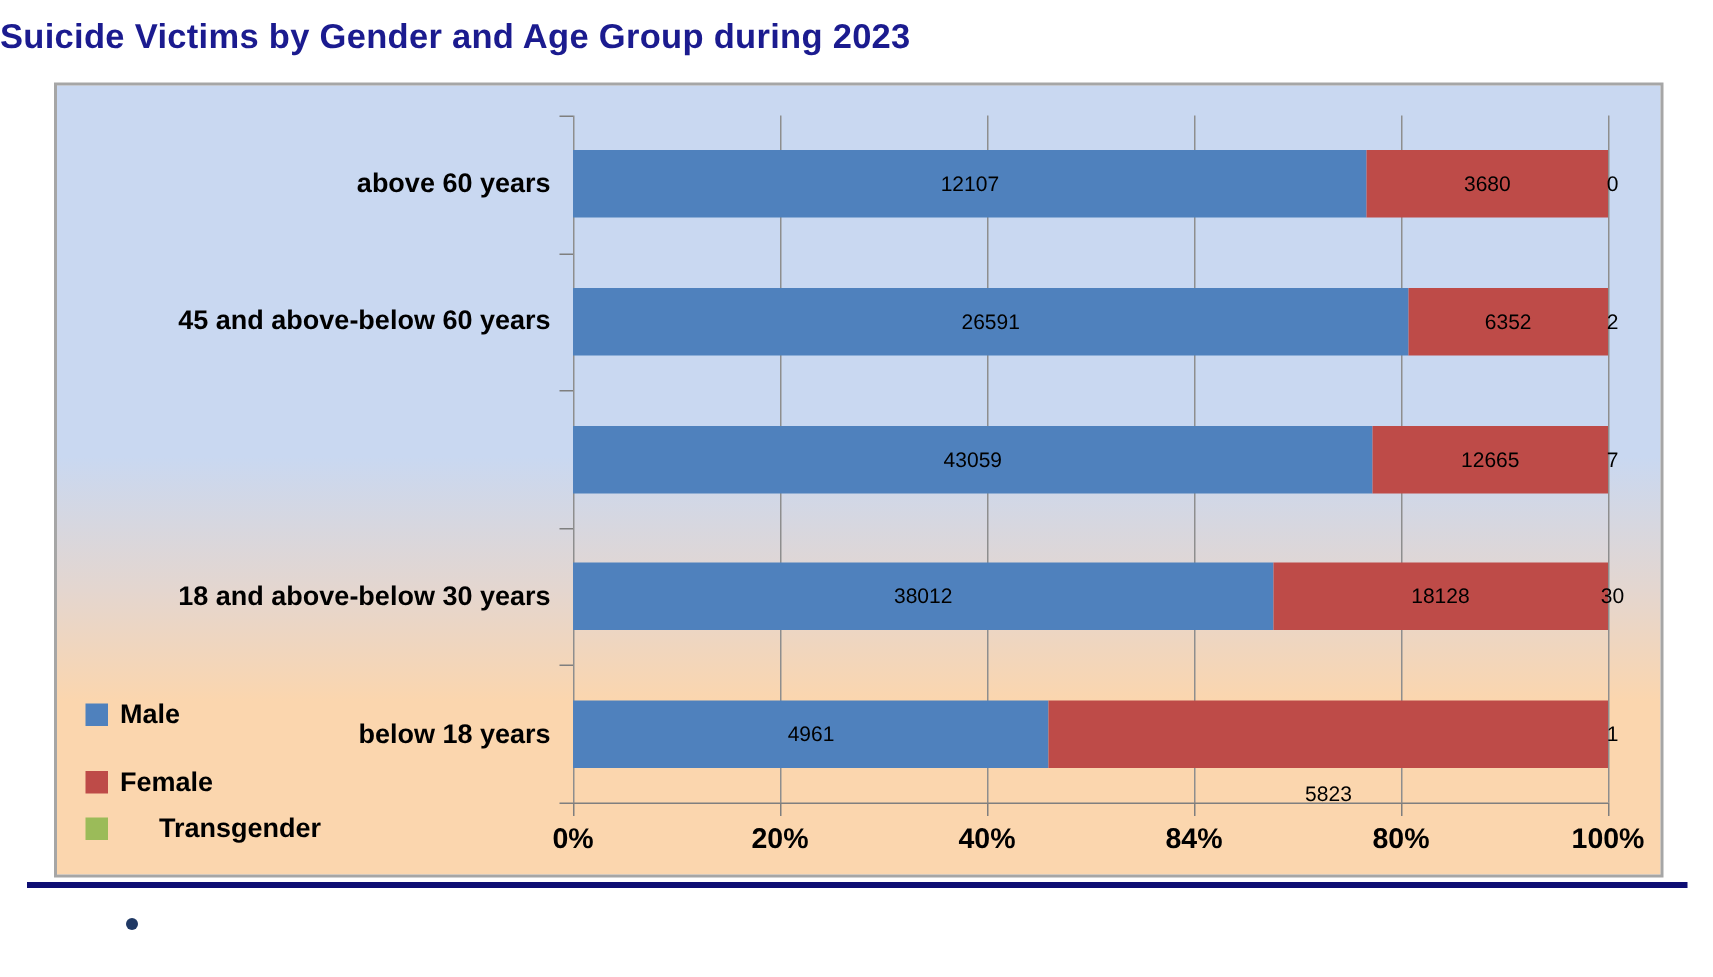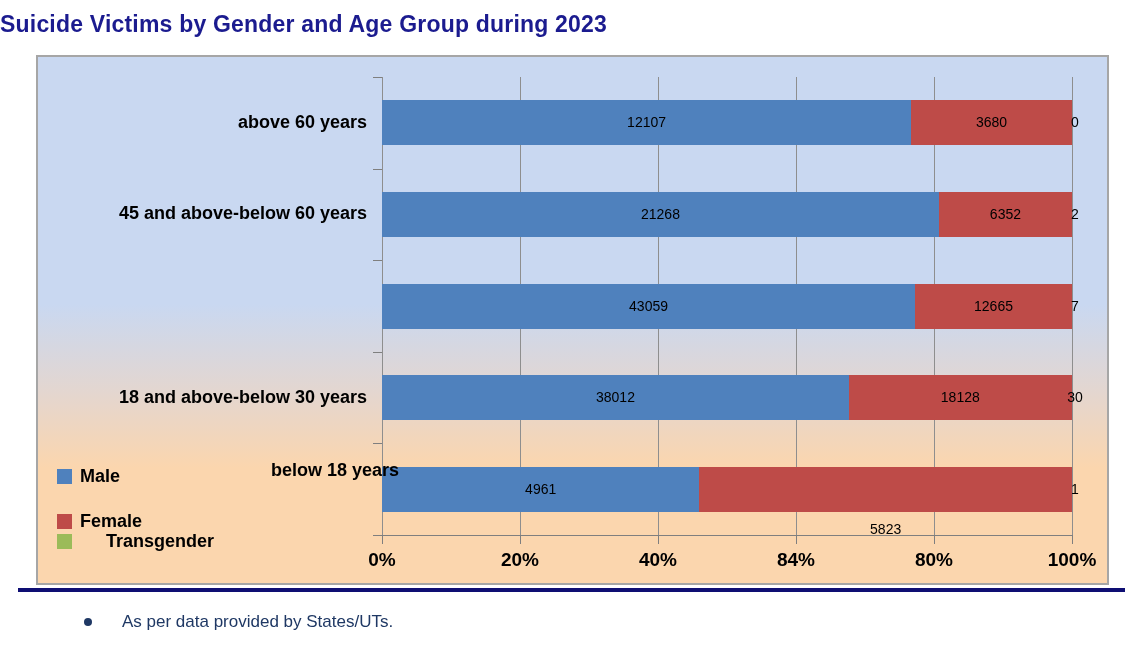--- a/index.html
+++ b/index.html
@@ -149,57 +149,56 @@
       <div class="tick" style="left: 335px; top: 386.4px; width: 9px; height: 1px;"></div>
       <div class="tick" style="left: 335px; top: 478px; width: 9px; height: 1px;"></div>
       <div class="axis-line-x" style="left: 344px; top: 478px; width: 690px;"></div>
       <div class="bar-seg" style="left: 344px; top: 43.3px; width: 529.159px; background: rgb(79, 129, 189);"></div>
       <div class="bar-value" style="top: 43.3px; left: 608.579px;">12107</div>
       <div class="bar-seg" style="left: 873.159px; top: 43.3px; width: 160.841px; background: rgb(190, 75, 72);"></div>
       <div class="bar-value" style="top: 43.3px; left: 953.579px;">3680</div>
       <div class="bar-value" style="top: 43.3px; left: 1037px;">0</div>
       <div class="cat-label" style="width: 329px; top: 54.8px;">above 60 years</div>
       <div class="bar-seg" style="left: 344px; top: 134.9px; width: 556.922px; background: rgb(79, 129, 189);"></div>
-      <div class="bar-value" style="top: 134.9px; left: 622.461px;">21268</div>
+      <div class="bar-value" style="top: 134.9px; left: 622.461px;">26591</div>
       <div class="bar-seg" style="left: 900.922px; top: 134.9px; width: 133.036px; background: rgb(190, 75, 72);"></div>
       <div class="bar-value" style="top: 134.9px; left: 967.44px;">6352</div>
       <div class="bar-value" style="top: 134.9px; left: 1037px;">2</div>
       <div class="cat-label" style="width: 329px; top: 146.4px;">45 and above-below 60 years</div>
       <div class="bar-seg" style="left: 344px; top: 226.5px; width: 533.109px; background: rgb(79, 129, 189);"></div>
       <div class="bar-value" style="top: 226.5px; left: 610.555px;">43059</div>
       <div class="bar-seg" style="left: 877.109px; top: 226.5px; width: 156.804px; background: rgb(190, 75, 72);"></div>
       <div class="bar-value" style="top: 226.5px; left: 955.511px;">12665</div>
       <div class="bar-value" style="top: 226.5px; left: 1037px;">7</div>
       <div class="bar-seg" style="left: 344px; top: 318.1px; width: 466.945px; background: rgb(79, 129, 189);"></div>
       <div class="bar-value" style="top: 318.1px; left: 577.472px;">38012</div>
       <div class="bar-seg" style="left: 810.945px; top: 318.1px; width: 222.687px; background: rgb(190, 75, 72);"></div>
       <div class="bar-value" style="top: 318.1px; left: 922.288px;">18128</div>
       <div class="bar-value" style="top: 318.1px; left: 1037px;">30</div>
       <div class="cat-label" style="width: 329px; top: 329.6px;">18 and above-below 30 years</div>
       <div class="bar-seg" style="left: 344px; top: 409.7px; width: 317.394px; background: rgb(79, 129, 189);"></div>
       <div class="bar-value" style="top: 409.7px; left: 502.697px;">4961</div>
       <div class="bar-seg" style="left: 661.394px; top: 409.7px; width: 372.542px; background: rgb(190, 75, 72);"></div>
       <div class="bar-value" style="top: 409.7px; left: 847.665px; margin-top: 40px;">5823</div>
       <div class="bar-value" style="top: 409.7px; left: 1037px;">1</div>
-      <div class="cat-label" style="width: 329px; top: 403px; padding-left: 32px;">below 18 years</div>
+      <div class="cat-label" style="width: 329px; top: 422px;">below 18 years</div>
     </div>
   <div id="legend">
       <div class="legend-item" style="left: 19px; top: 409px;">
         <span class="legend-swatch" style="background: rgb(79, 129, 189);"></span>
         <span class="legend-label">Male</span>
       </div>
       <div class="legend-item" style="left: 19px; top: 454px;">
         <span class="legend-swatch" style="background: rgb(190, 75, 72);"></span>
         <span class="legend-label">Female</span>
       </div>
-      <div class="legend-item" style="left: 19px; top: 474px; gap: 34px;">
+      <div class="legend-item" style="left: 19px; top: 485px; gap: 34px;">
         <span class="legend-swatch" style="background: rgb(155, 187, 89);"></span>
         <span class="legend-label">Transgender</span>
       </div>
     </div>
 </div>
 
 <div id="divider-line"></div>
 
 <div id="footnote">
   <span class="bullet"></span>
-  <span class="foot-text">As per data provided by States/UTs.</span>
 </div>
 
 </body></html>

